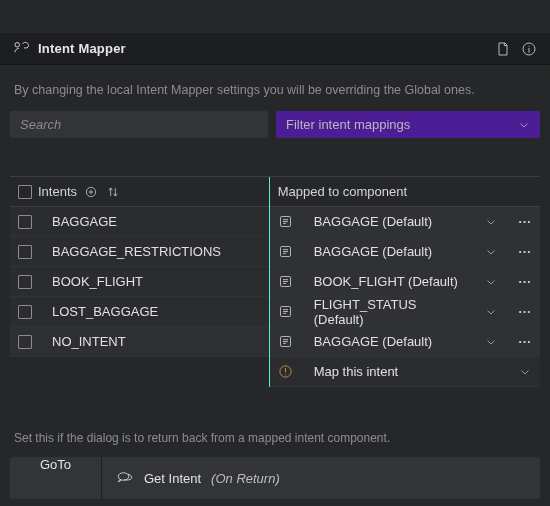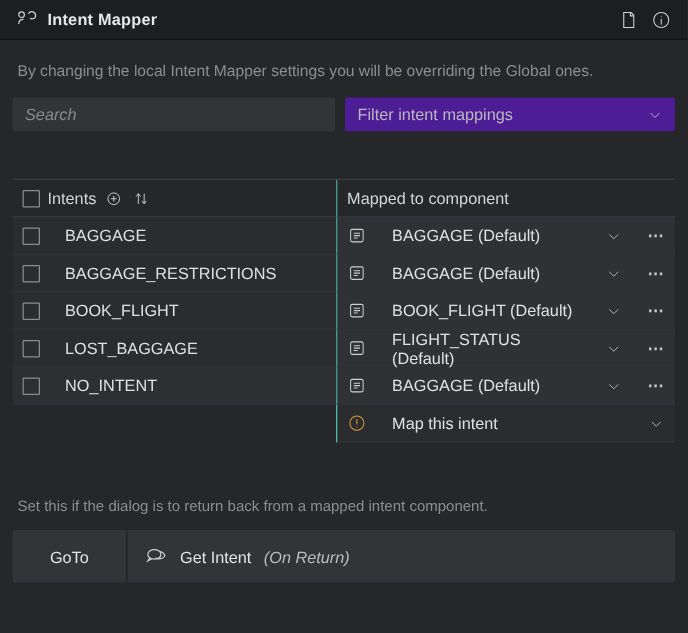--- a/index.html
+++ b/index.html
@@ -10,20 +10,21 @@
     font-size: 13px;
     color: #d5d5d7;
     overflow: hidden;
   }
   .header {
     display: flex; align-items: center;
     height: 32px;
     padding: 0 12px;
     background: #1d1e20;
     border-bottom: 1px solid #141415;
+    margin-top: 33px;
   }
   .header-title { margin-left: 8px; font-weight: 600; letter-spacing: .2px; color:#e7e7e9;}
   .header-spacer { flex: 1; }
   .header-icon { width: 18px; height: 18px; margin-left: 8px; display:flex; align-items:center; justify-content:center; cursor:pointer;}
   .icon-svg { stroke: #d0d0d2; fill: none; stroke-width: 1.3; }
   .info-text {
     padding: 18px 14px 14px 14px;
     color: #8d8d91;
     font-size: 12.5px;
   }
@@ -93,21 +94,21 @@
   }
   .foot-bar {
     display:flex; align-items:stretch;
     margin: 0 10px;
     background:#333437;
     border-radius:3px;
     height: 42px;
   }
   .goto {
     width: 92px;
-    display:flex; align-items:center; justify-content:center;
+    display:flex; align-items:flex-start; justify-content:center;
     border-right:1px solid #1f2022;
     cursor:pointer;
     color:#e3e3e5; font-weight:500;
   }
   .getintent {
     flex:1; display:flex; align-items:center; gap:10px;
     padding: 0 14px;
     cursor:pointer;
   }
   .getintent .sub { font-style:italic; color:#bdbdc0;}

